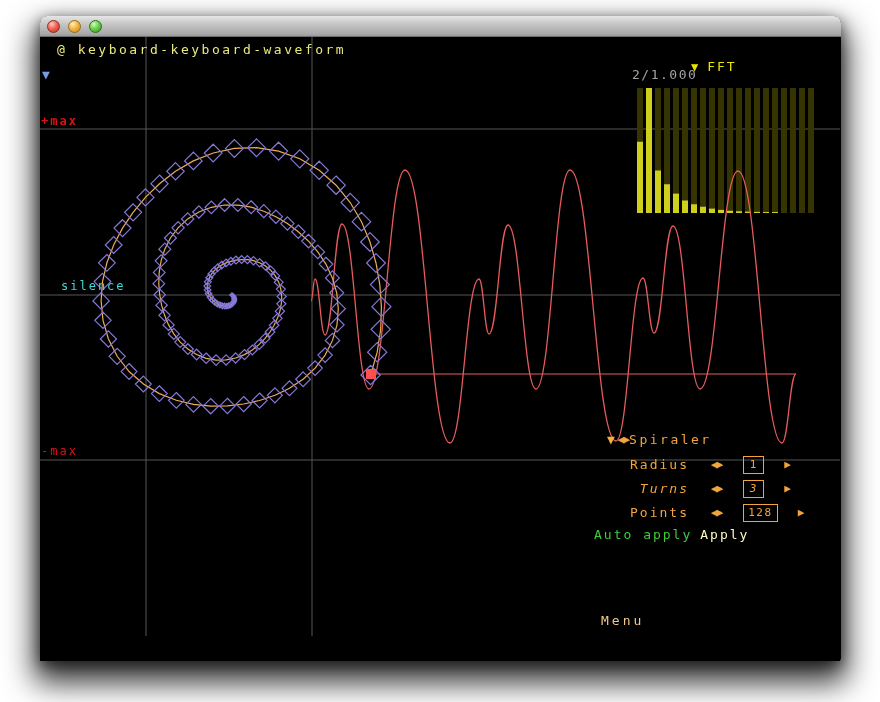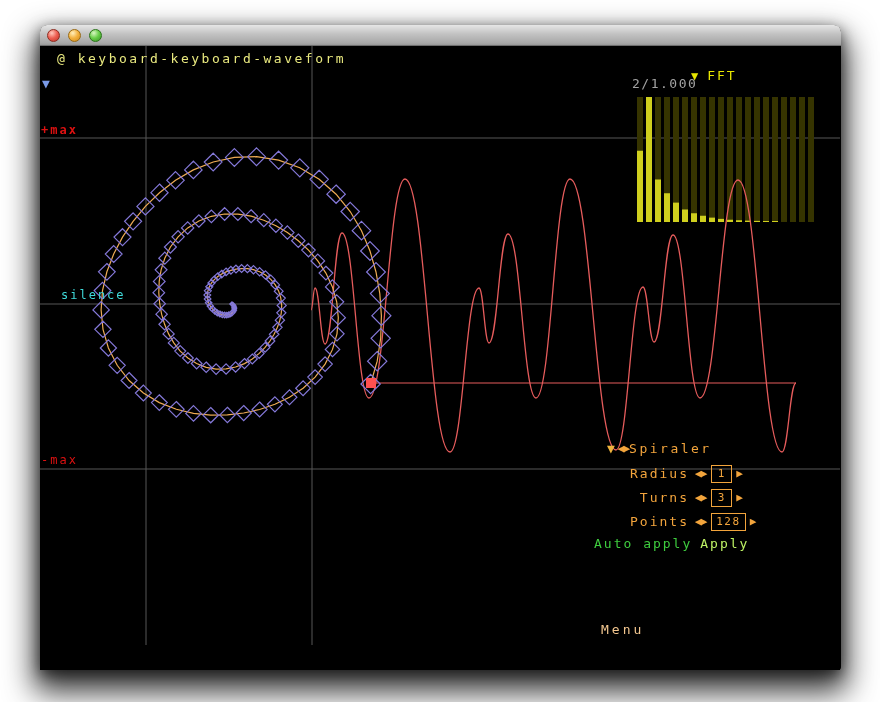--- a/index.html
+++ b/index.html
@@ -1,18 +1,18 @@
 <!DOCTYPE html>
 <html><head>
 <meta charset="utf-8">
 <style>
   html,body{margin:0;padding:0;}
   body{width:880px;height:702px;background:#ffffff;overflow:hidden;
        font-family:"DejaVu Sans Mono", monospace;}
-  .window{position:absolute;left:40px;top:25px;width:801px;height:645px;
+  .window{position:absolute;left:40px;top:16px;width:801px;height:645px;
           background:#000;border-radius:8px 8px 3px 3px;
           box-shadow:0 16px 30px 6px rgba(0,0,0,.78), 0 4px 14px rgba(0,0,0,.55);}
   .titlebar{position:absolute;left:0;top:0;width:100%;height:21px;
             border-radius:7px 7px 0 0;
             background:linear-gradient(#e6e6e6,#c2c2c2 45%,#a8a8a8 90%,#9a9a9a);
             border-bottom:1px solid #6e6e6e;box-sizing:border-box;}
   .light{position:absolute;top:4px;width:13px;height:13px;border-radius:50%;}
   .light.red{left:7px;background:radial-gradient(circle at 35% 28%,#ffc9bd,#ee5f52 48%,#b93327);border:1px solid #8d2b20;box-sizing:border-box;}
   .light.yellow{left:28px;background:radial-gradient(circle at 35% 28%,#fff0bd,#f3b13e 48%,#cc8a1c);border:1px solid #9a6a12;box-sizing:border-box;}
   .light.green{left:49px;background:radial-gradient(circle at 35% 28%,#d8f6c2,#67ce48 48%,#358f24);border:1px solid #2a7419;box-sizing:border-box;}
@@ -23,29 +23,29 @@
   .blue-tri{left:2px;top:31px;font-size:13px;color:#7a9ae8;}
   .plusmax{left:1px;top:78px;font-size:12px;letter-spacing:2px;color:#dd1111;font-weight:bold;}
   .silence{left:1px;top:243px;font-size:12px;letter-spacing:2px;color:#3fd9d9;padding-left:20px;}
   .minusmax{left:1px;top:408px;font-size:12px;letter-spacing:2px;color:#dd1111;}
   .fft-header{left:592px;top:10px;font-size:13px;color:#e8e600;letter-spacing:2px;}
   .fft-header .tri{font-size:12px;margin-right:7px;}
   .fft-readout{left:592px;top:31px;font-size:13px;letter-spacing:1.5px;color:#a3a3a3;}
   .sp-header{left:567px;top:396px;font-size:13px;color:#f2a43c;letter-spacing:2.5px;display:flex;align-items:center;}
   .sp-header .tri{color:#f0b43c;margin-right:3px;letter-spacing:0;}
   .arrows{letter-spacing:-1px;font-size:11px;color:#f2a43c;}
-  .param-row{position:absolute;left:554px;width:240px;height:17px;display:flex;align-items:center;color:#f2a43c;}
+  .param-row{position:absolute;left:554px;width:240px;height:17px;display:flex;align-items:center;color:#f2a43c;gap:16px;}
   .param-row .plabel{flex:0 0 95px;text-align:right;font-size:13px;letter-spacing:2px;}
   .param-row .arrows{margin-left:6px;}
   .param-row .vbox{margin-left:5px;border:1px solid #f2a43c;min-width:11px;padding:1px 4px 2px;
                    font-size:11px;letter-spacing:1.5px;text-align:center;color:#f2a43c;}
   .param-row .inc{margin-left:4px;font-size:11px;color:#f2a43c;}
-  .row-radius{top:419px;} .row-turns{top:443px;} .row-points{top:467px;}
+  .row-radius{top:419px;} .row-turns{top:443px;font-style:italic;} .row-points{top:467px;}
   .apply-row{position:absolute;left:554px;top:490px;display:flex;gap:8px;font-size:13px;letter-spacing:2px;}
-  .auto-apply{color:#3ecc3e;} .apply-btn{color:#bef264;}
+  .auto-apply{color:#3ecc3e;} .apply-btn{color:#fef9c3;}
   .menu{left:561px;top:577px;font-size:13px;letter-spacing:3px;color:#f2c68f;}
 </style>
 </head>
 <body>
 
 <div class="window">
   <div class="titlebar">
     <span class="light red"></span>
     <span class="light yellow"></span>
     <span class="light green"></span>

